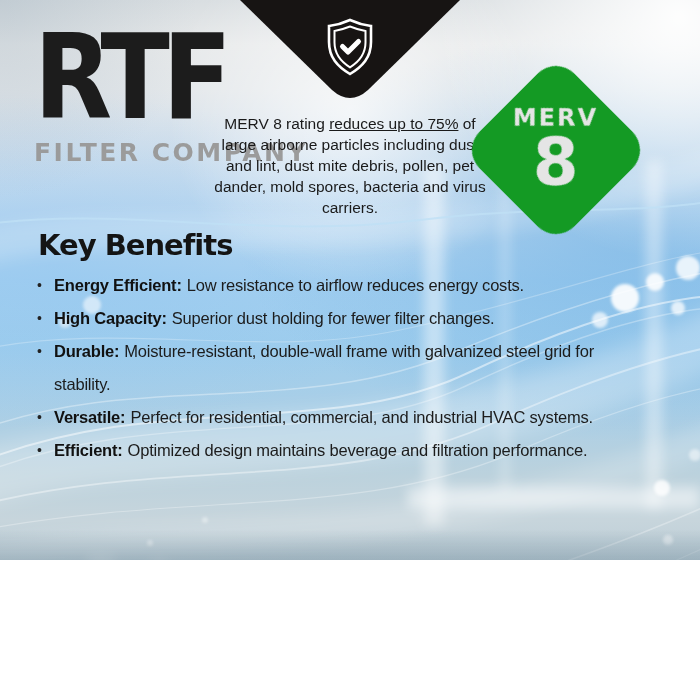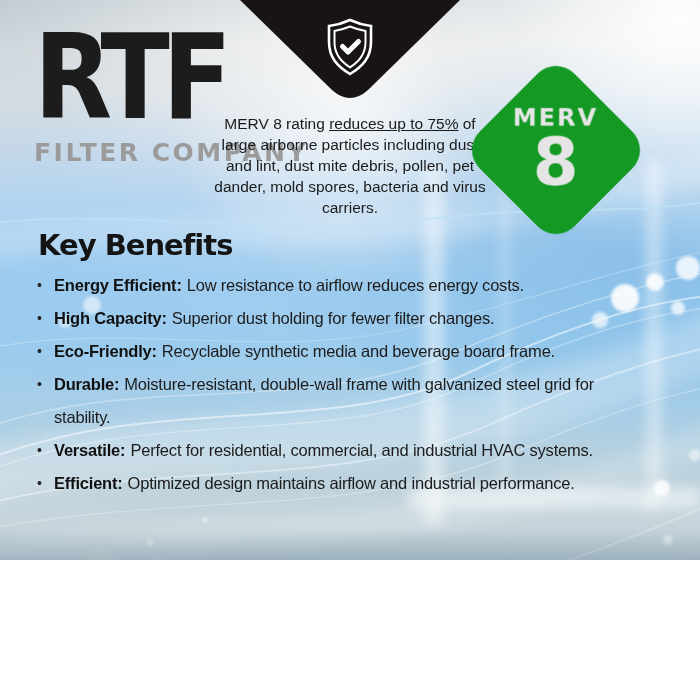--- a/index.html
+++ b/index.html
@@ -146,24 +146,23 @@
     <div class="diamond-inner">
       <div class="diamond-label">MERV</div>
       <div class="diamond-value">8</div>
     </div>
   </div>
 
   <h2 class="kb-title" style="margin:2px;">Key Benefits</h2>
   <ul class="kb-list">
     <li><b class="bl">Energy Efficient:</b><span>Low resistance to airflow reduces energy costs.</span></li>
     <li><b class="bl">High Capacity:</b><span>Superior dust holding for fewer filter changes.</span></li>
-    <li><b class="bl">Eco-Friendly:</b><span>Recyclable synthetic media and beverage board frame.</span></li>
     <li><b class="bl">Durable:</b><span>Moisture-resistant, double-wall frame with galvanized steel grid for stability.</span></li>
     <li><b class="bl">Versatile:</b><span>Perfect for residential, commercial, and industrial HVAC systems.</span></li>
-    <li><b class="bl">Efficient:</b><span>Optimized design maintains airflow and industrial performance.</span></li>
+    <li><b class="bl">Efficient:</b><span>Optimized design maintains beverage and filtration performance.</span></li>
   </ul>
 
   <svg class="star" style="left:299px;top:584px;transform:rotate(-28deg);" width="16" height="16" viewBox="0 0 24 24">
       <path d="M12 1.8 L15 8.6 L22.4 9.1 L16.7 13.9 L18.6 21.2 L12 17.2 L5.4 21.2 L7.3 13.9 L1.6 9.1 L9 8.6 Z" fill="none" stroke="#151515" stroke-width="2.4" stroke-linejoin="round"></path>
     </svg>
   <svg class="star" style="left:317px;top:574px;transform:rotate(-14deg);" width="20" height="20" viewBox="0 0 24 24">
       <path d="M12 1.8 L15 8.6 L22.4 9.1 L16.7 13.9 L18.6 21.2 L12 17.2 L5.4 21.2 L7.3 13.9 L1.6 9.1 L9 8.6 Z" fill="none" stroke="#151515" stroke-width="2.3" stroke-linejoin="round"></path>
     </svg>
   <svg class="star" style="left:337px;top:565px;" width="26" height="26" viewBox="0 0 24 24">
       <path d="M12 1.8 L15 8.6 L22.4 9.1 L16.7 13.9 L18.6 21.2 L12 17.2 L5.4 21.2 L7.3 13.9 L1.6 9.1 L9 8.6 Z" fill="none" stroke="#151515" stroke-width="2.2" stroke-linejoin="round"></path>

